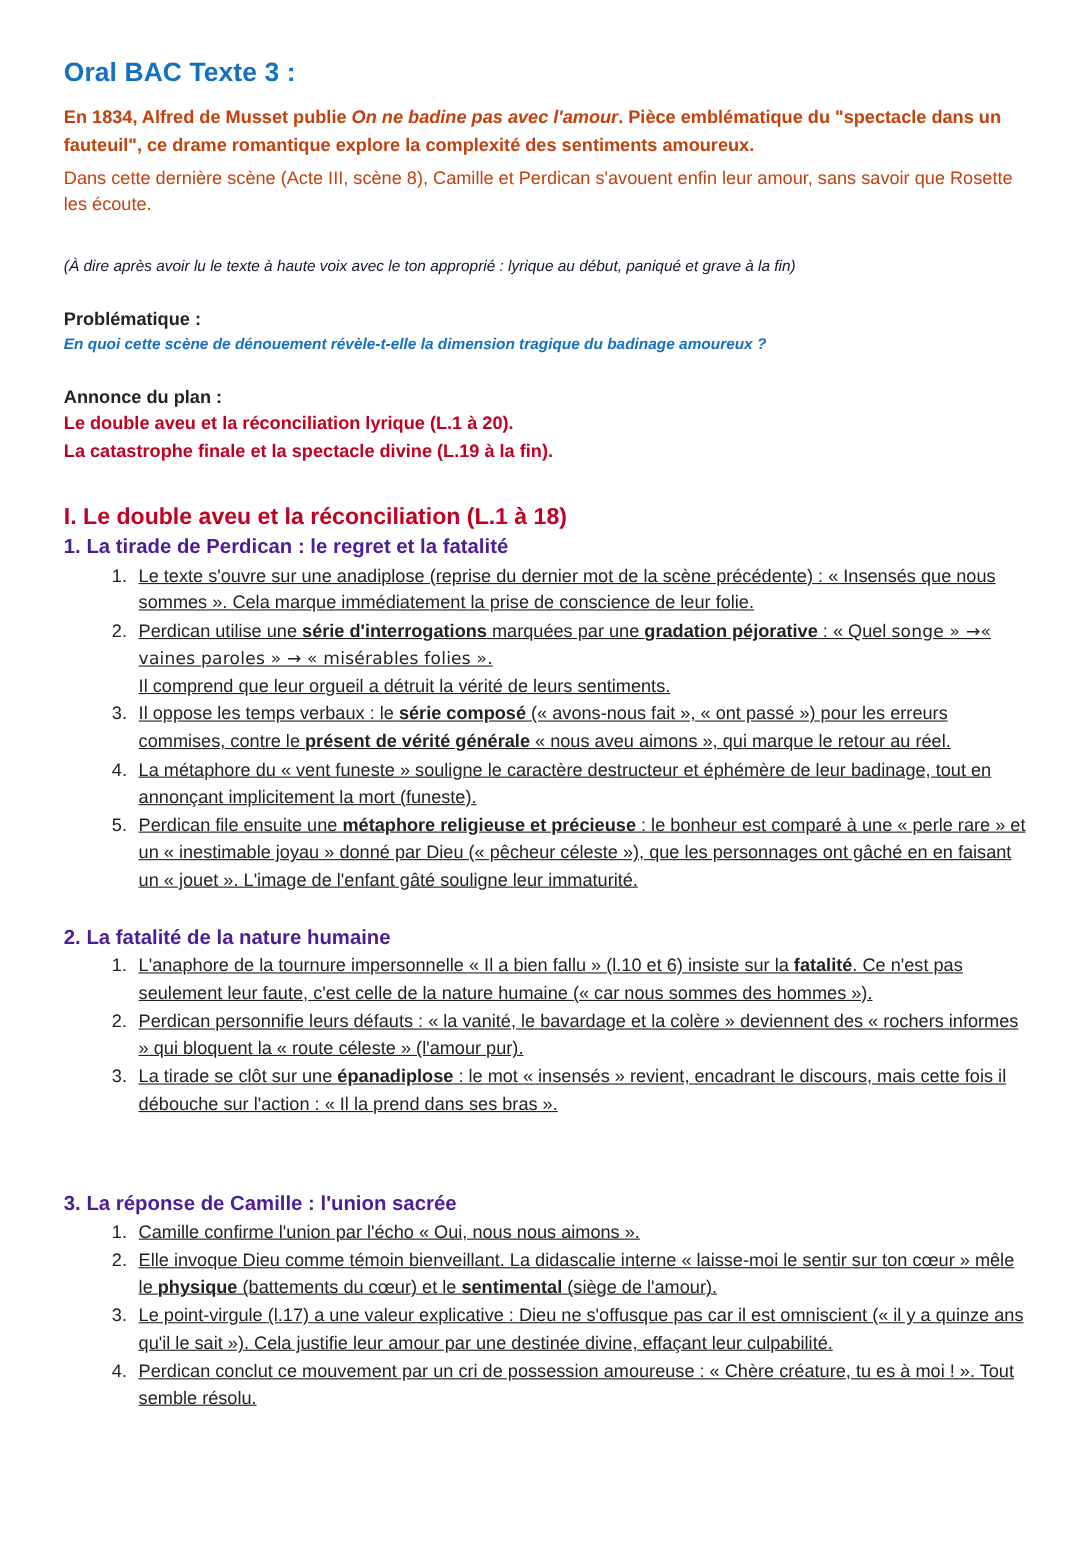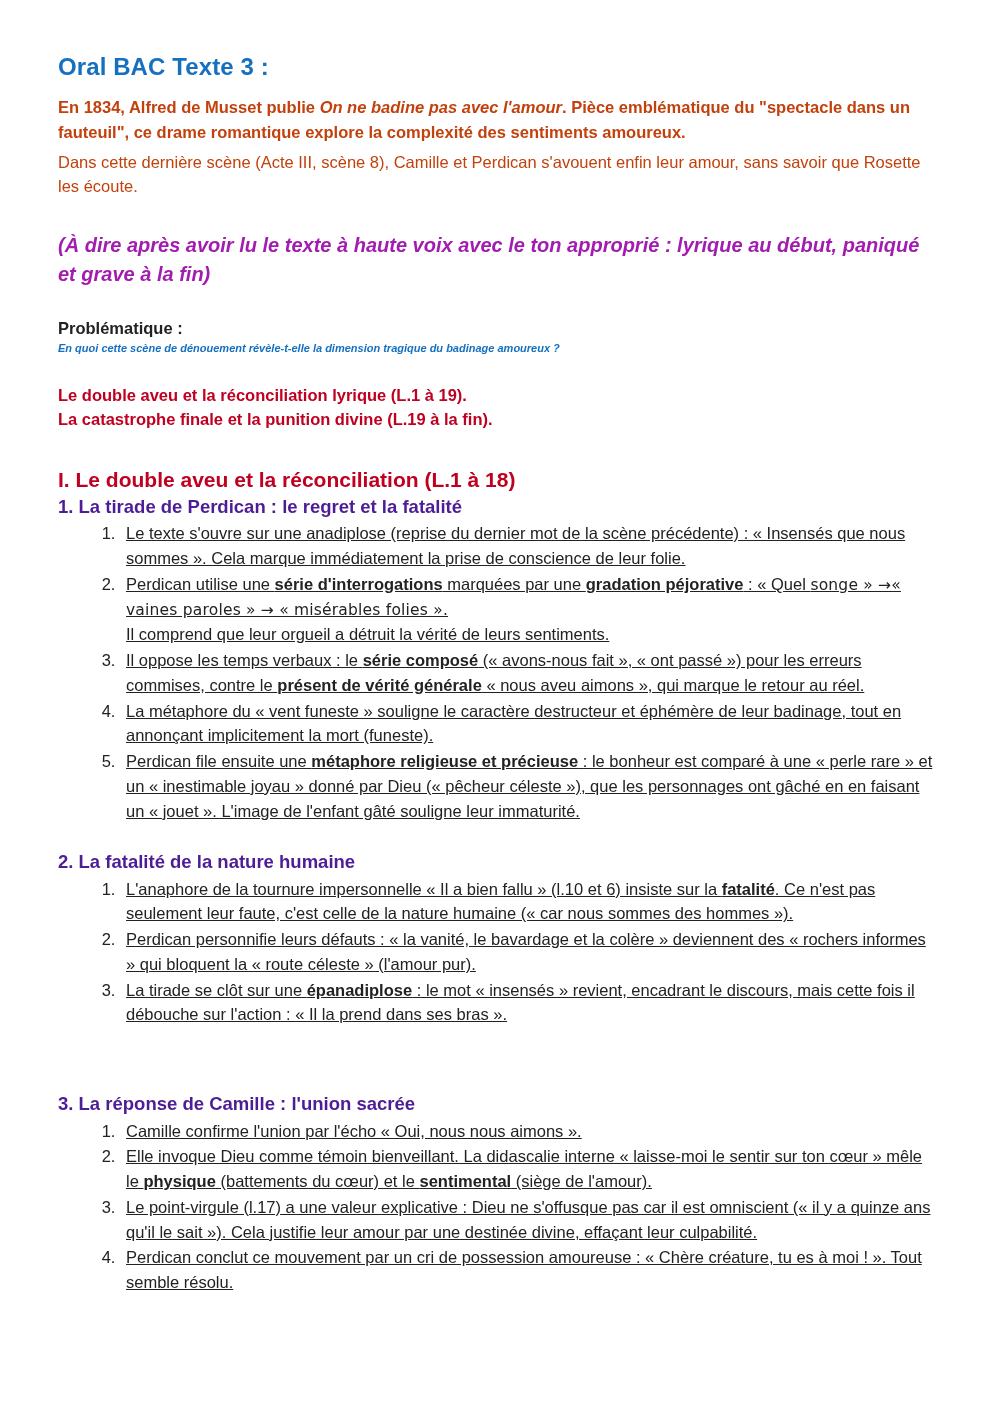--- a/index.html
+++ b/index.html
@@ -42,38 +42,37 @@
   }
   .intro.bold { font-weight: bold; }
   .intro .work-title { font-style: italic; }
 
   .spacer-md { height: 26px; }
   .spacer-lg { height: 34px; }
   .spacer-xl { height: 64px; }
 
   
   .stage-note {
-    font-size: 20px;
+    font-size: 14px;
     font-style: italic;
     line-height: 1.48;
     margin: 0;
-    color: #a21caf;
-    font-weight: bold;
+    color: #0f172a;
   }
 
   
   .label-bold {
     font-size: 16.5px;
     font-weight: bold;
     line-height: 1.48;
     margin: 0;
     color: #222222;
   }
   .question-blue {
-    font-size: 11px;
+    font-size: 14px;
     font-weight: bold;
     font-style: italic;
     line-height: 1.48;
     margin: 0;
     color: #1670c0;
   }
 
   
   .plan-line {
     font-size: 16.5px;
@@ -142,22 +141,23 @@
 
   <p class="stage-note">(À dire après avoir lu le texte à haute voix avec le ton approprié : lyrique au début, paniqué et grave à la fin)</p>
 
   <div class="spacer-md"></div>
 
   <p class="label-bold">Problématique :</p>
   <p class="question-blue">En quoi cette scène de dénouement révèle-t-elle la dimension tragique du badinage amoureux ?</p>
 
   <div class="spacer-md"></div>
 
-  <p class="plan-line">Le double aveu et la réconciliation lyrique (L.1 à 19).</p>
-  <p class="plan-line">La catastrophe finale et la punition divine (L.19 à la fin).</p>
+  <p class="label-bold">Annonce du plan :</p>
+  <p class="plan-line">Le double aveu et la réconciliation lyrique (L.1 à 20).</p>
+  <p class="plan-line">La catastrophe finale et la spectacle divine (L.19 à la fin).</p>
 
   <div class="spacer-lg"></div>
 
   <h2 class="heading-red">I. Le double aveu et la réconciliation (L.1 à 18)</h2>
 
   <div id="sections-root">
       <h3 class="heading-green">1. La tirade de Perdican : le regret et la fatalité</h3>
       <ol class="points">
         <li><span>Le texte s'ouvre sur une anadiplose (reprise du dernier mot de la scène précédente) : « Insensés que nous sommes ». Cela marque immédiatement la prise de conscience de leur folie.</span></li>
         <li><span>Perdican utilise une </span><b>série d'interrogations</b><span> marquées par une </span><b>gradation péjorative</b><span> : « Quel </span><span class="alt-font">songe » →« vaines paroles » → « misérables folies ».</span><span class="sub-line">Il comprend que leur orgueil a détruit la vérité de leurs sentiments.</span></li>

